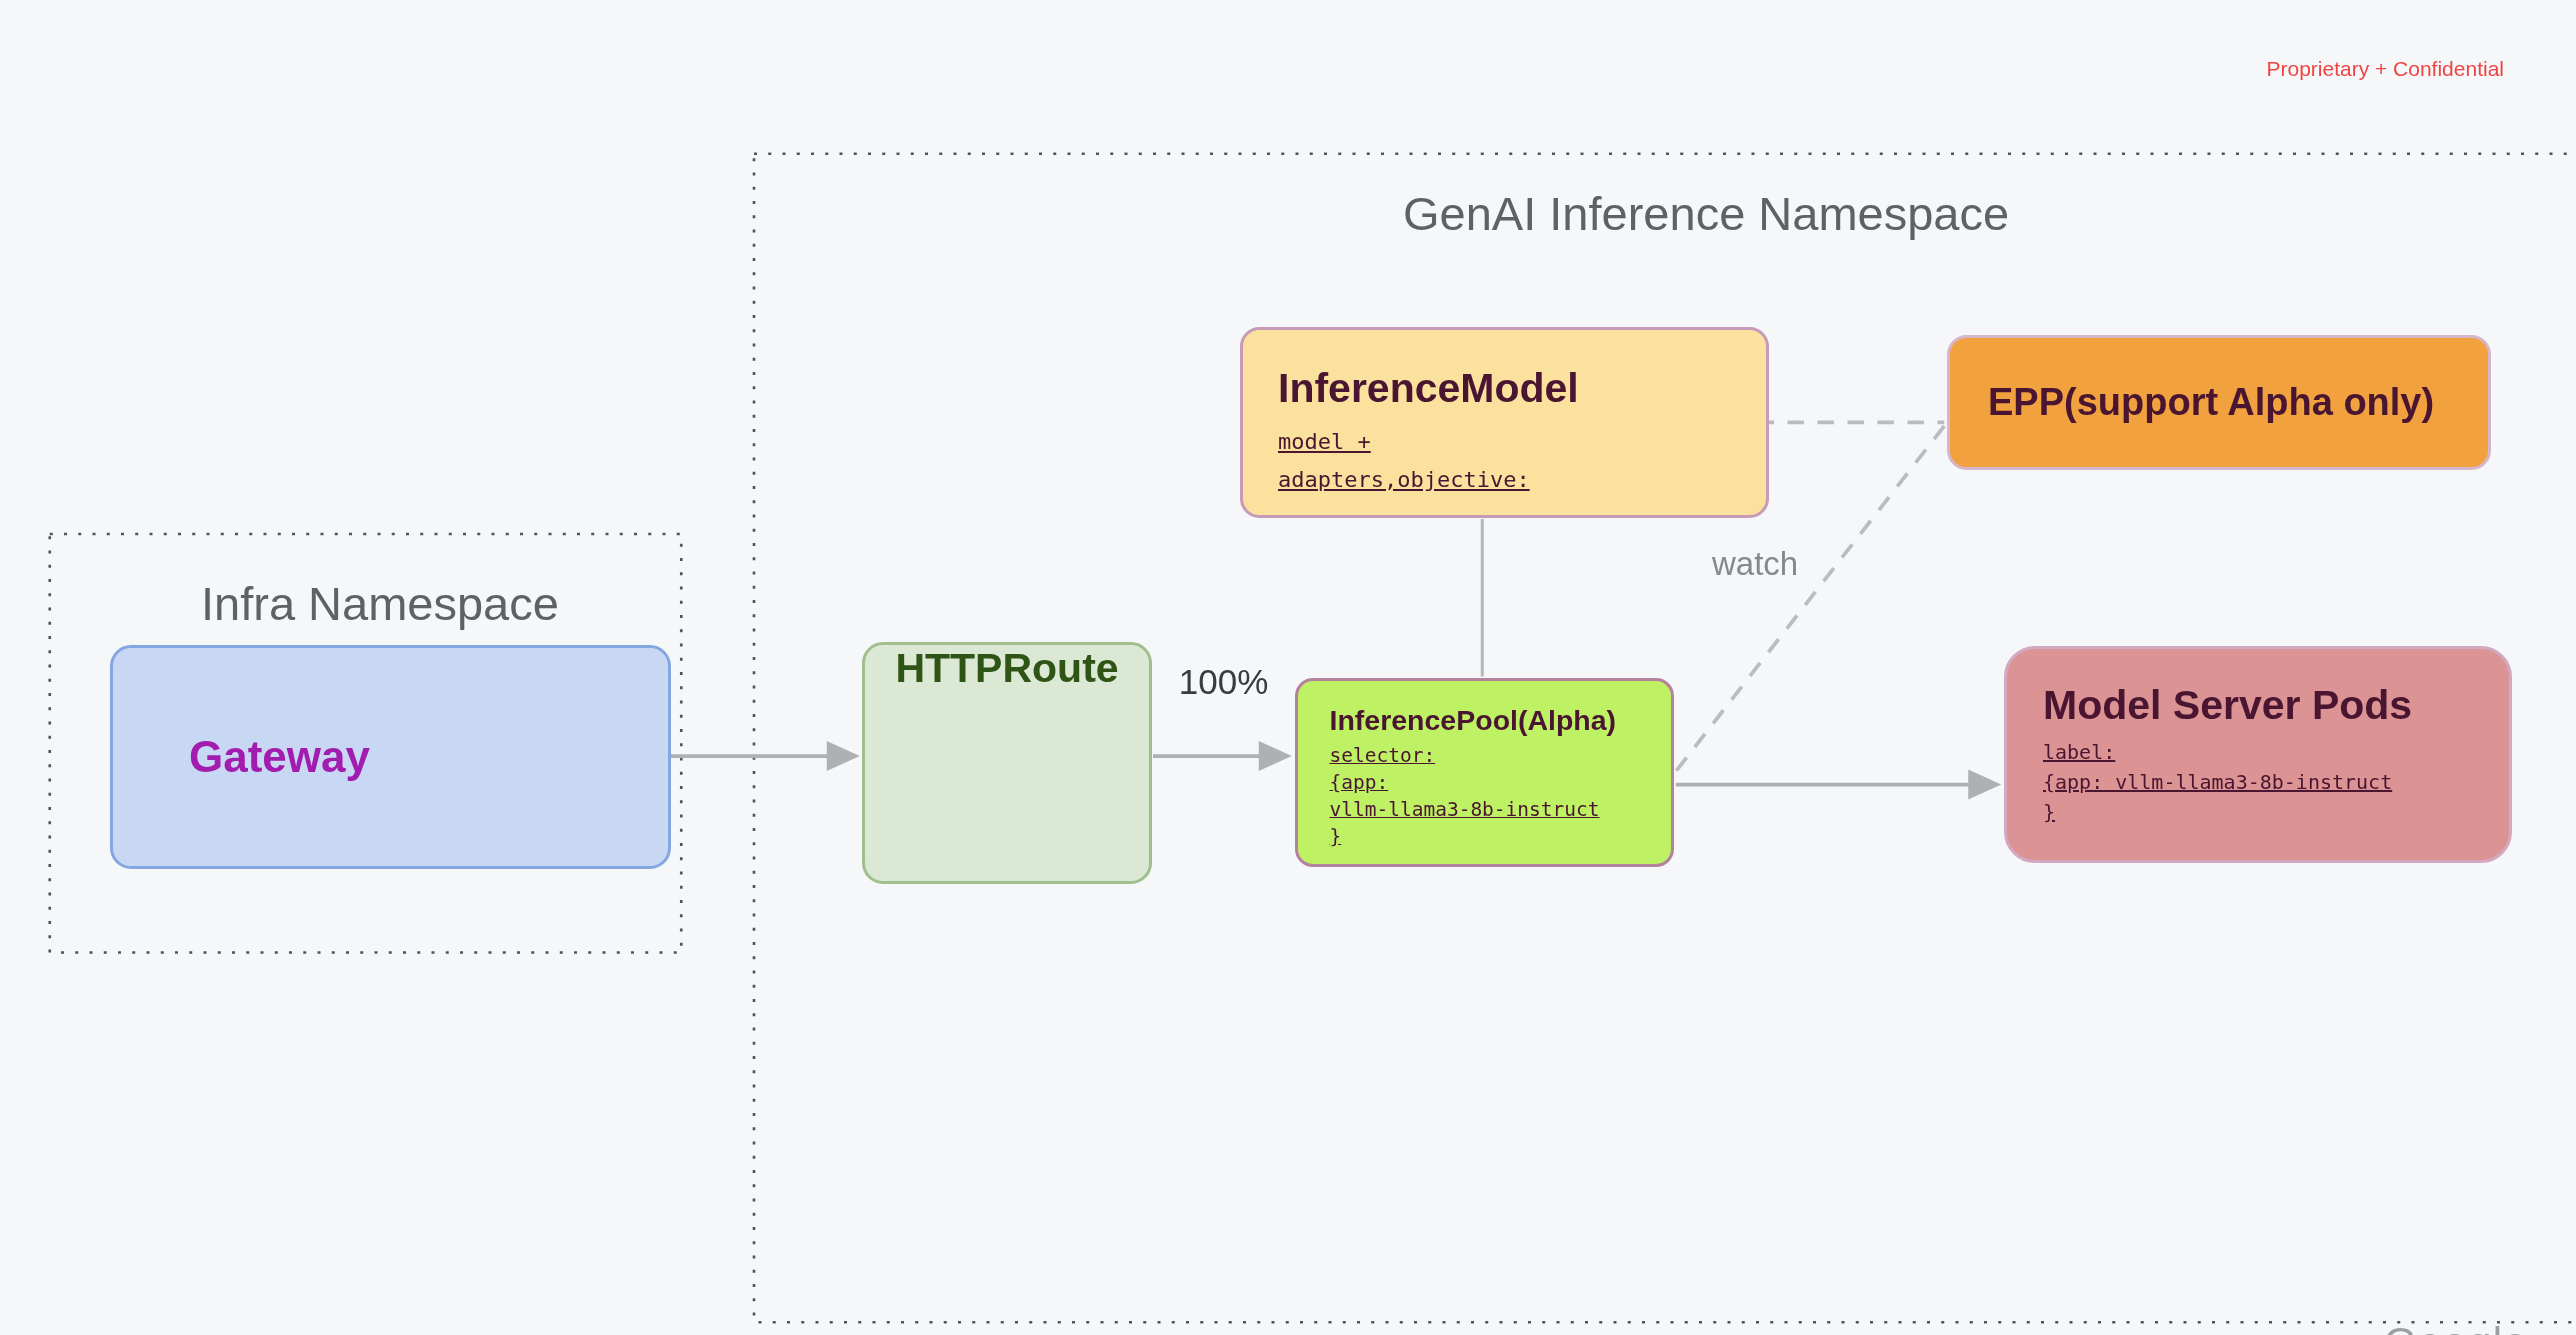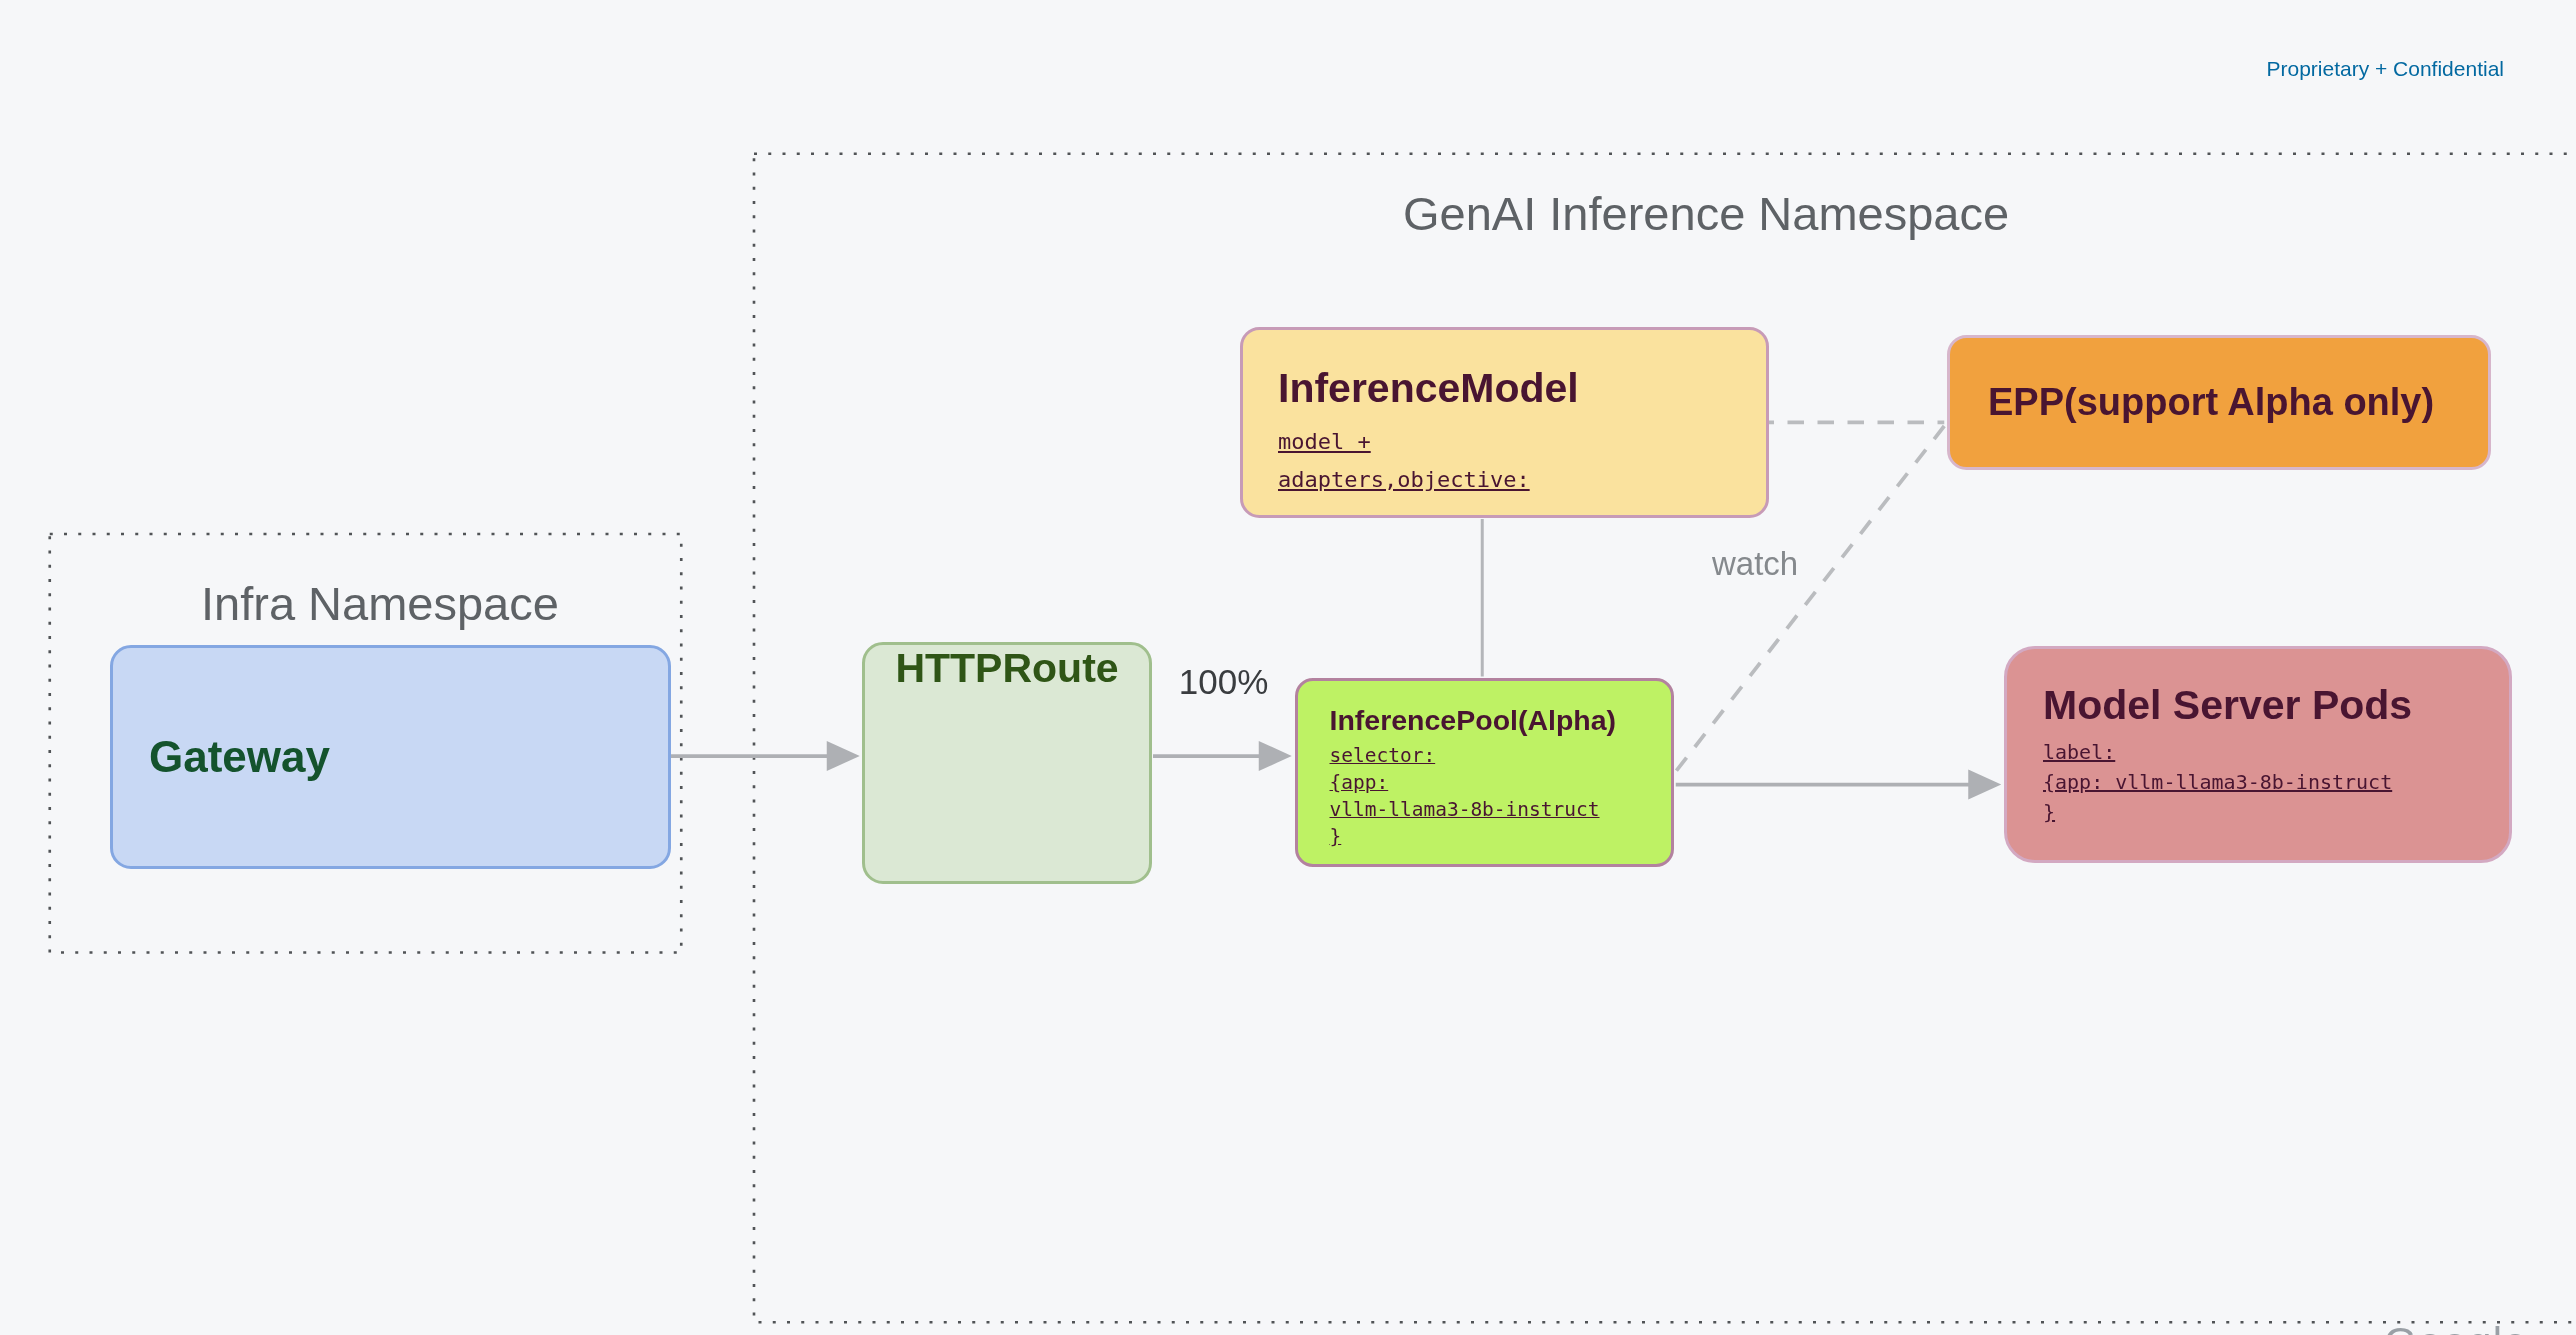--- a/index.html
+++ b/index.html
@@ -23,21 +23,21 @@
   .node-code{
     margin:0;font-family:"DejaVu Sans Mono",monospace;color:#491531;
     white-space:pre-line;
     text-decoration:underline;
   }
 
   
   #gateway{left:110px;top:645px;width:561px;height:224px;
     background:#c8d8f4;border:3px solid #84a7e2;
     display:flex;align-items:center;padding-left:36px;}
-  #gateway .node-title{color:#14532d;font-size:44px;}
+  #gateway .node-title{color:#a21caf;font-size:44px;margin-left:40px;}
 
   #httproute{left:862px;top:642px;width:290px;height:242px;
     background:#dbe8d4;border:3px solid #a0bf8d;
     display:flex;align-items:flex-start;justify-content:center;}
   #httproute .node-title{color:#2f5516;font-size:41px;}
 
   #inference-model{left:1240px;top:327px;width:529px;height:191px;
     background:#fae29e;border:3px solid #c79bb7;border-radius:19.5px;
     padding:35px 0 0 35px;}
   #inference-model .node-title{font-size:41px;margin-bottom:10.5px;}
@@ -59,21 +59,21 @@
     padding:33px 0 0 36px;}
   #model-server-pods .node-title{font-size:41px;margin-bottom:7.5px;}
   #model-server-pods .node-code{font-size:20px;line-height:30px;}
 
   .edge-label{position:absolute;white-space:nowrap;}
   #label-100{left:1167px;top:662px;width:113px;text-align:center;
     font-size:35px;color:#3a3d40;}
   #label-watch{left:1712px;top:545px;font-size:33px;color:#85898d;}
 
   #confidential{
-    position:absolute;right:72px;top:57px;font-size:21px;color:#0369a1;
+    position:absolute;right:72px;top:57px;font-size:21px;color:#ef4444;
   }
   #google-watermark{
     position:absolute;left:2384px;top:1319px;width:225px;height:16.5px;
     overflow:hidden;font-size:42px;font-weight:500;color:#9aa0a6;
     letter-spacing:1.5px;
   }
 </style>
 </head>
 <body>
 

